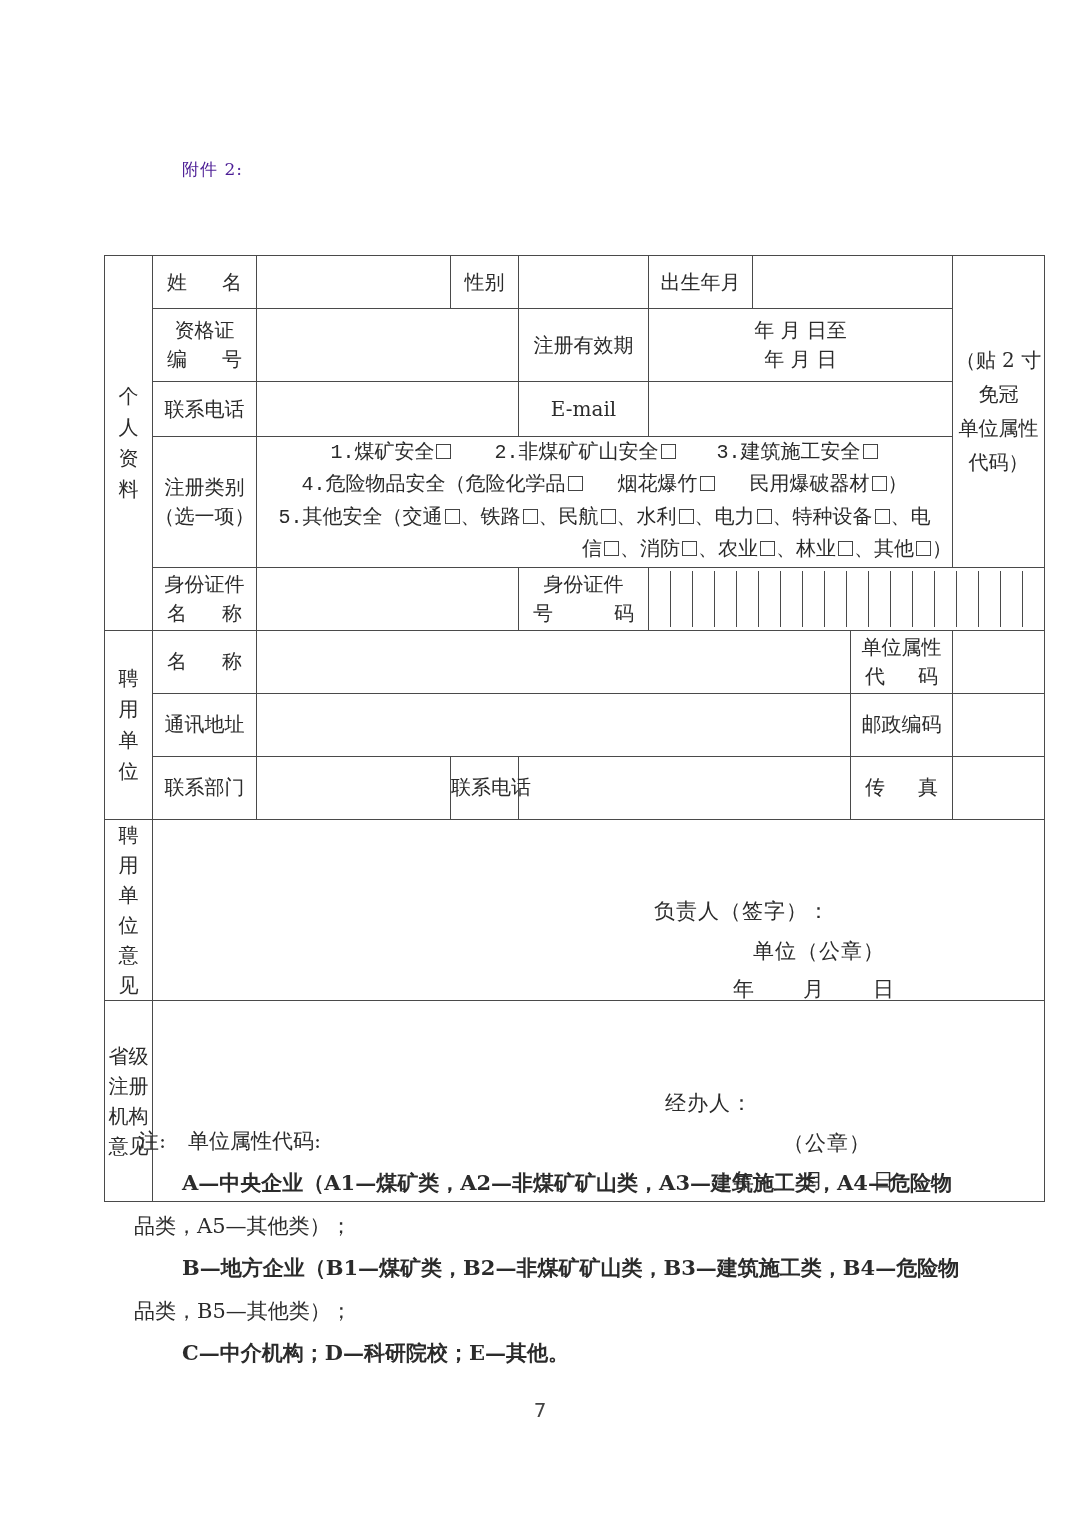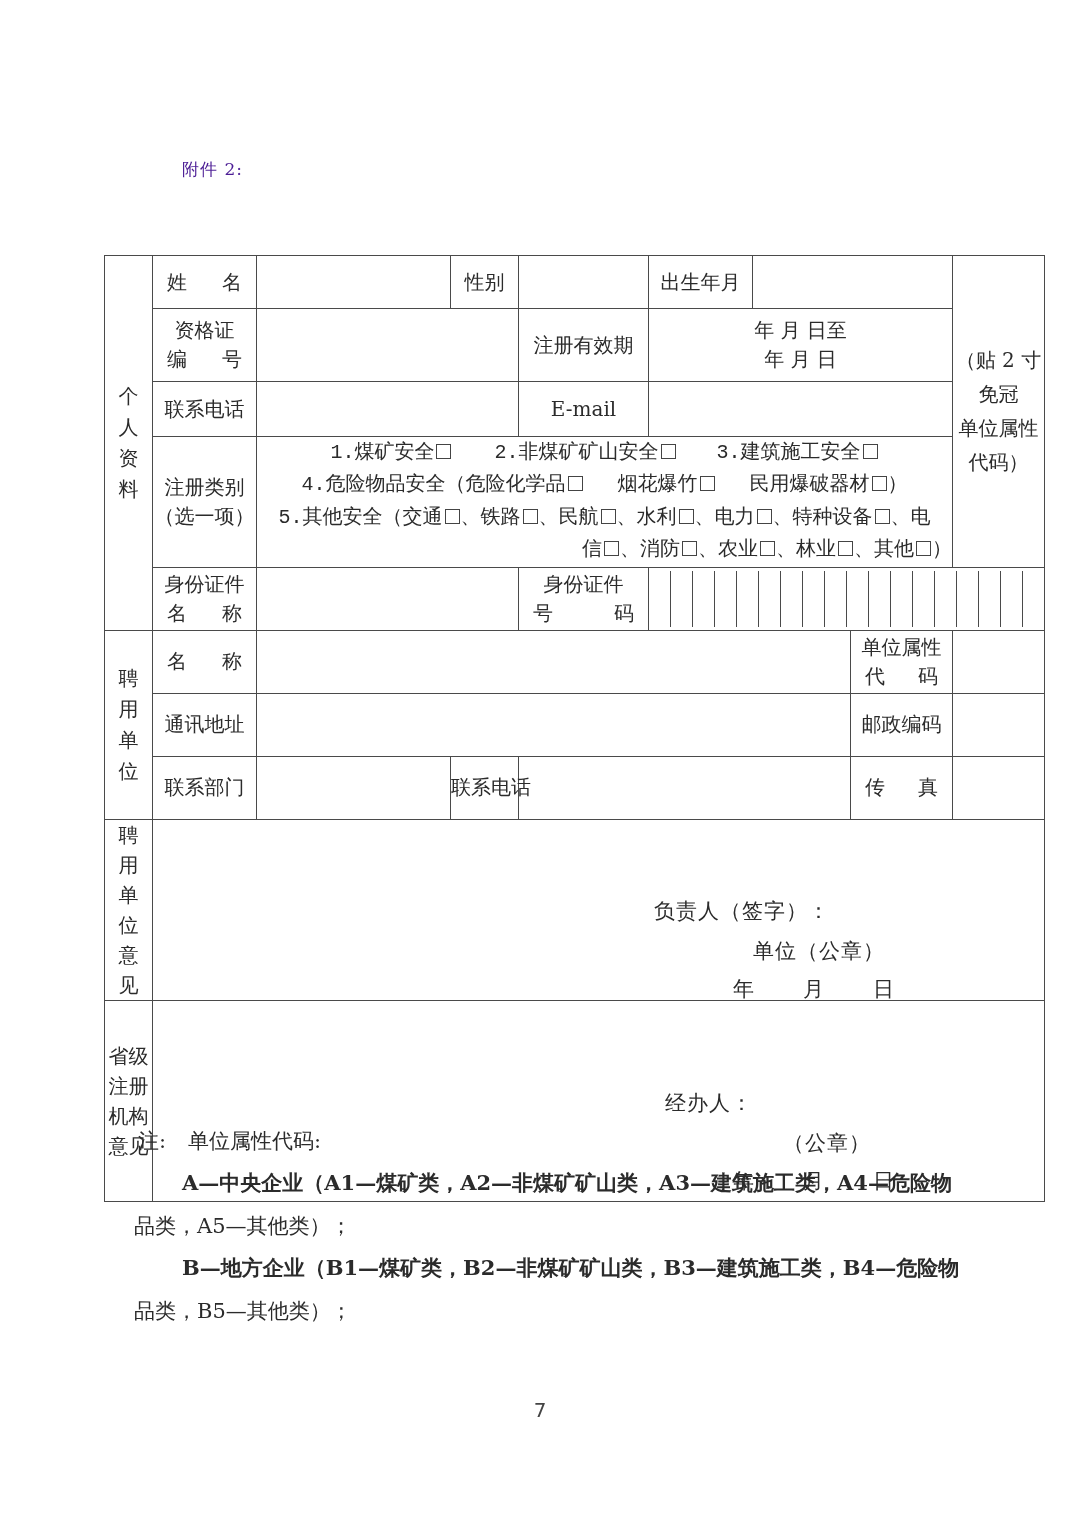--- a/index.html
+++ b/index.html
@@ -402,17 +402,18 @@
     </table>
 
   <div class="notes">
     <div class="n-head">
       <span>注:</span><span class="nh-gap"></span><span>单位属性代码:</span>
     </div>
     <div class="n-ind">A—中央企业（A1—煤矿类，A2—非煤矿矿山类，A3—建筑施工类，A4—危险物</div>
     <div class="n-cont">品类，A5—其他类）；</div>
     <div class="n-ind">B—地方企业（B1—煤矿类，B2—非煤矿矿山类，B3—建筑施工类，B4—危险物</div>
     <div class="n-cont">品类，B5—其他类）；</div>
+    <div class="n-ind">C—中介机构；D—科研院校；E—其他。</div>
   </div>
 
   <div class="page-no">7</div>
 
 </div>
 
 </body></html>

